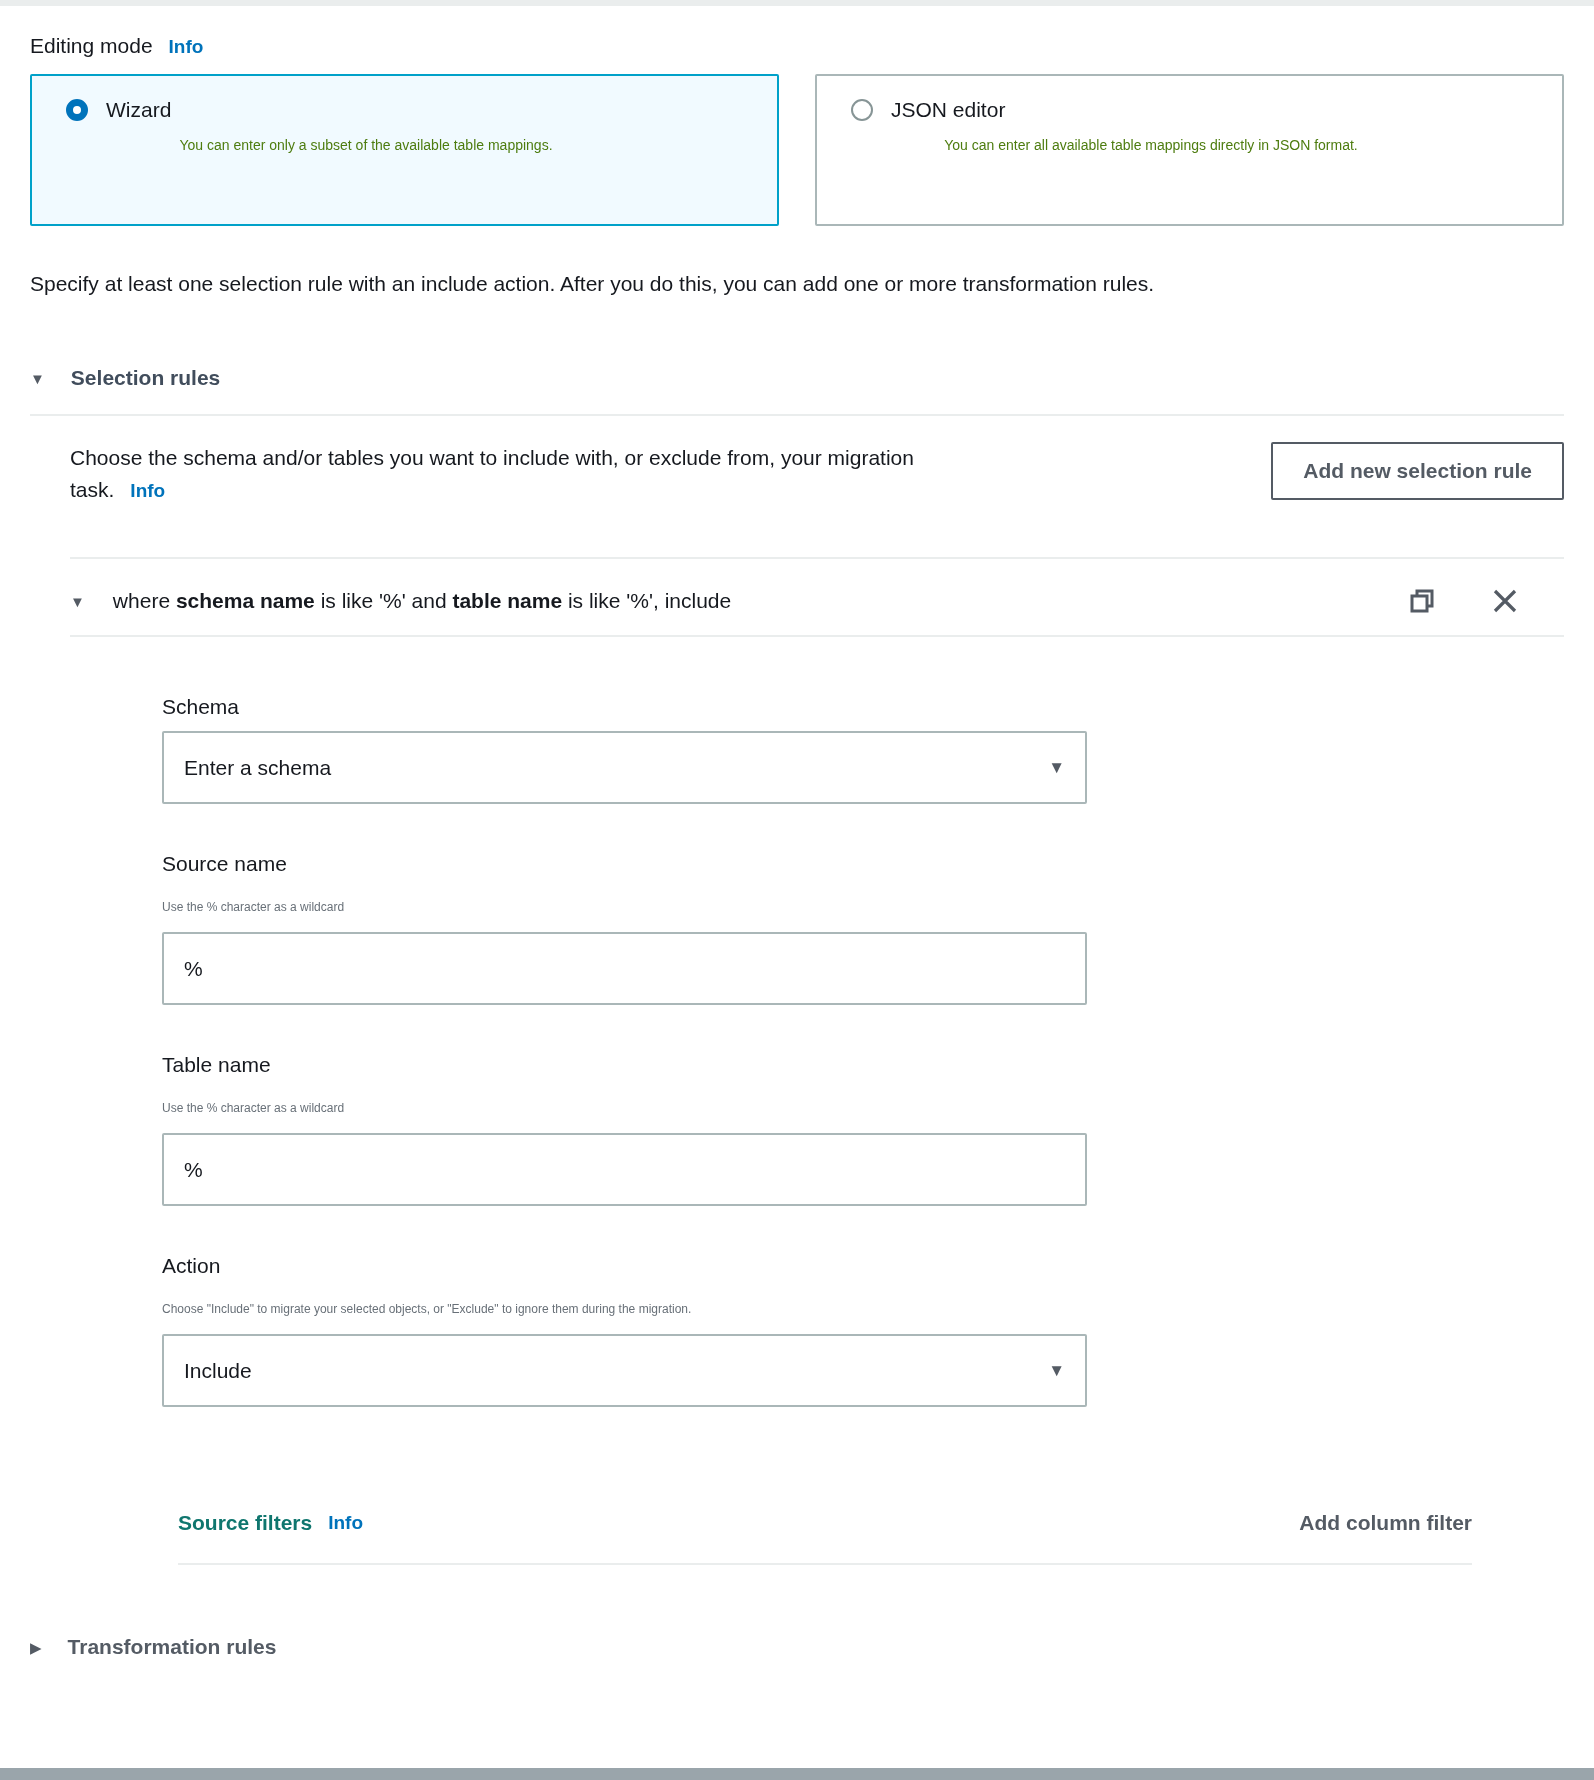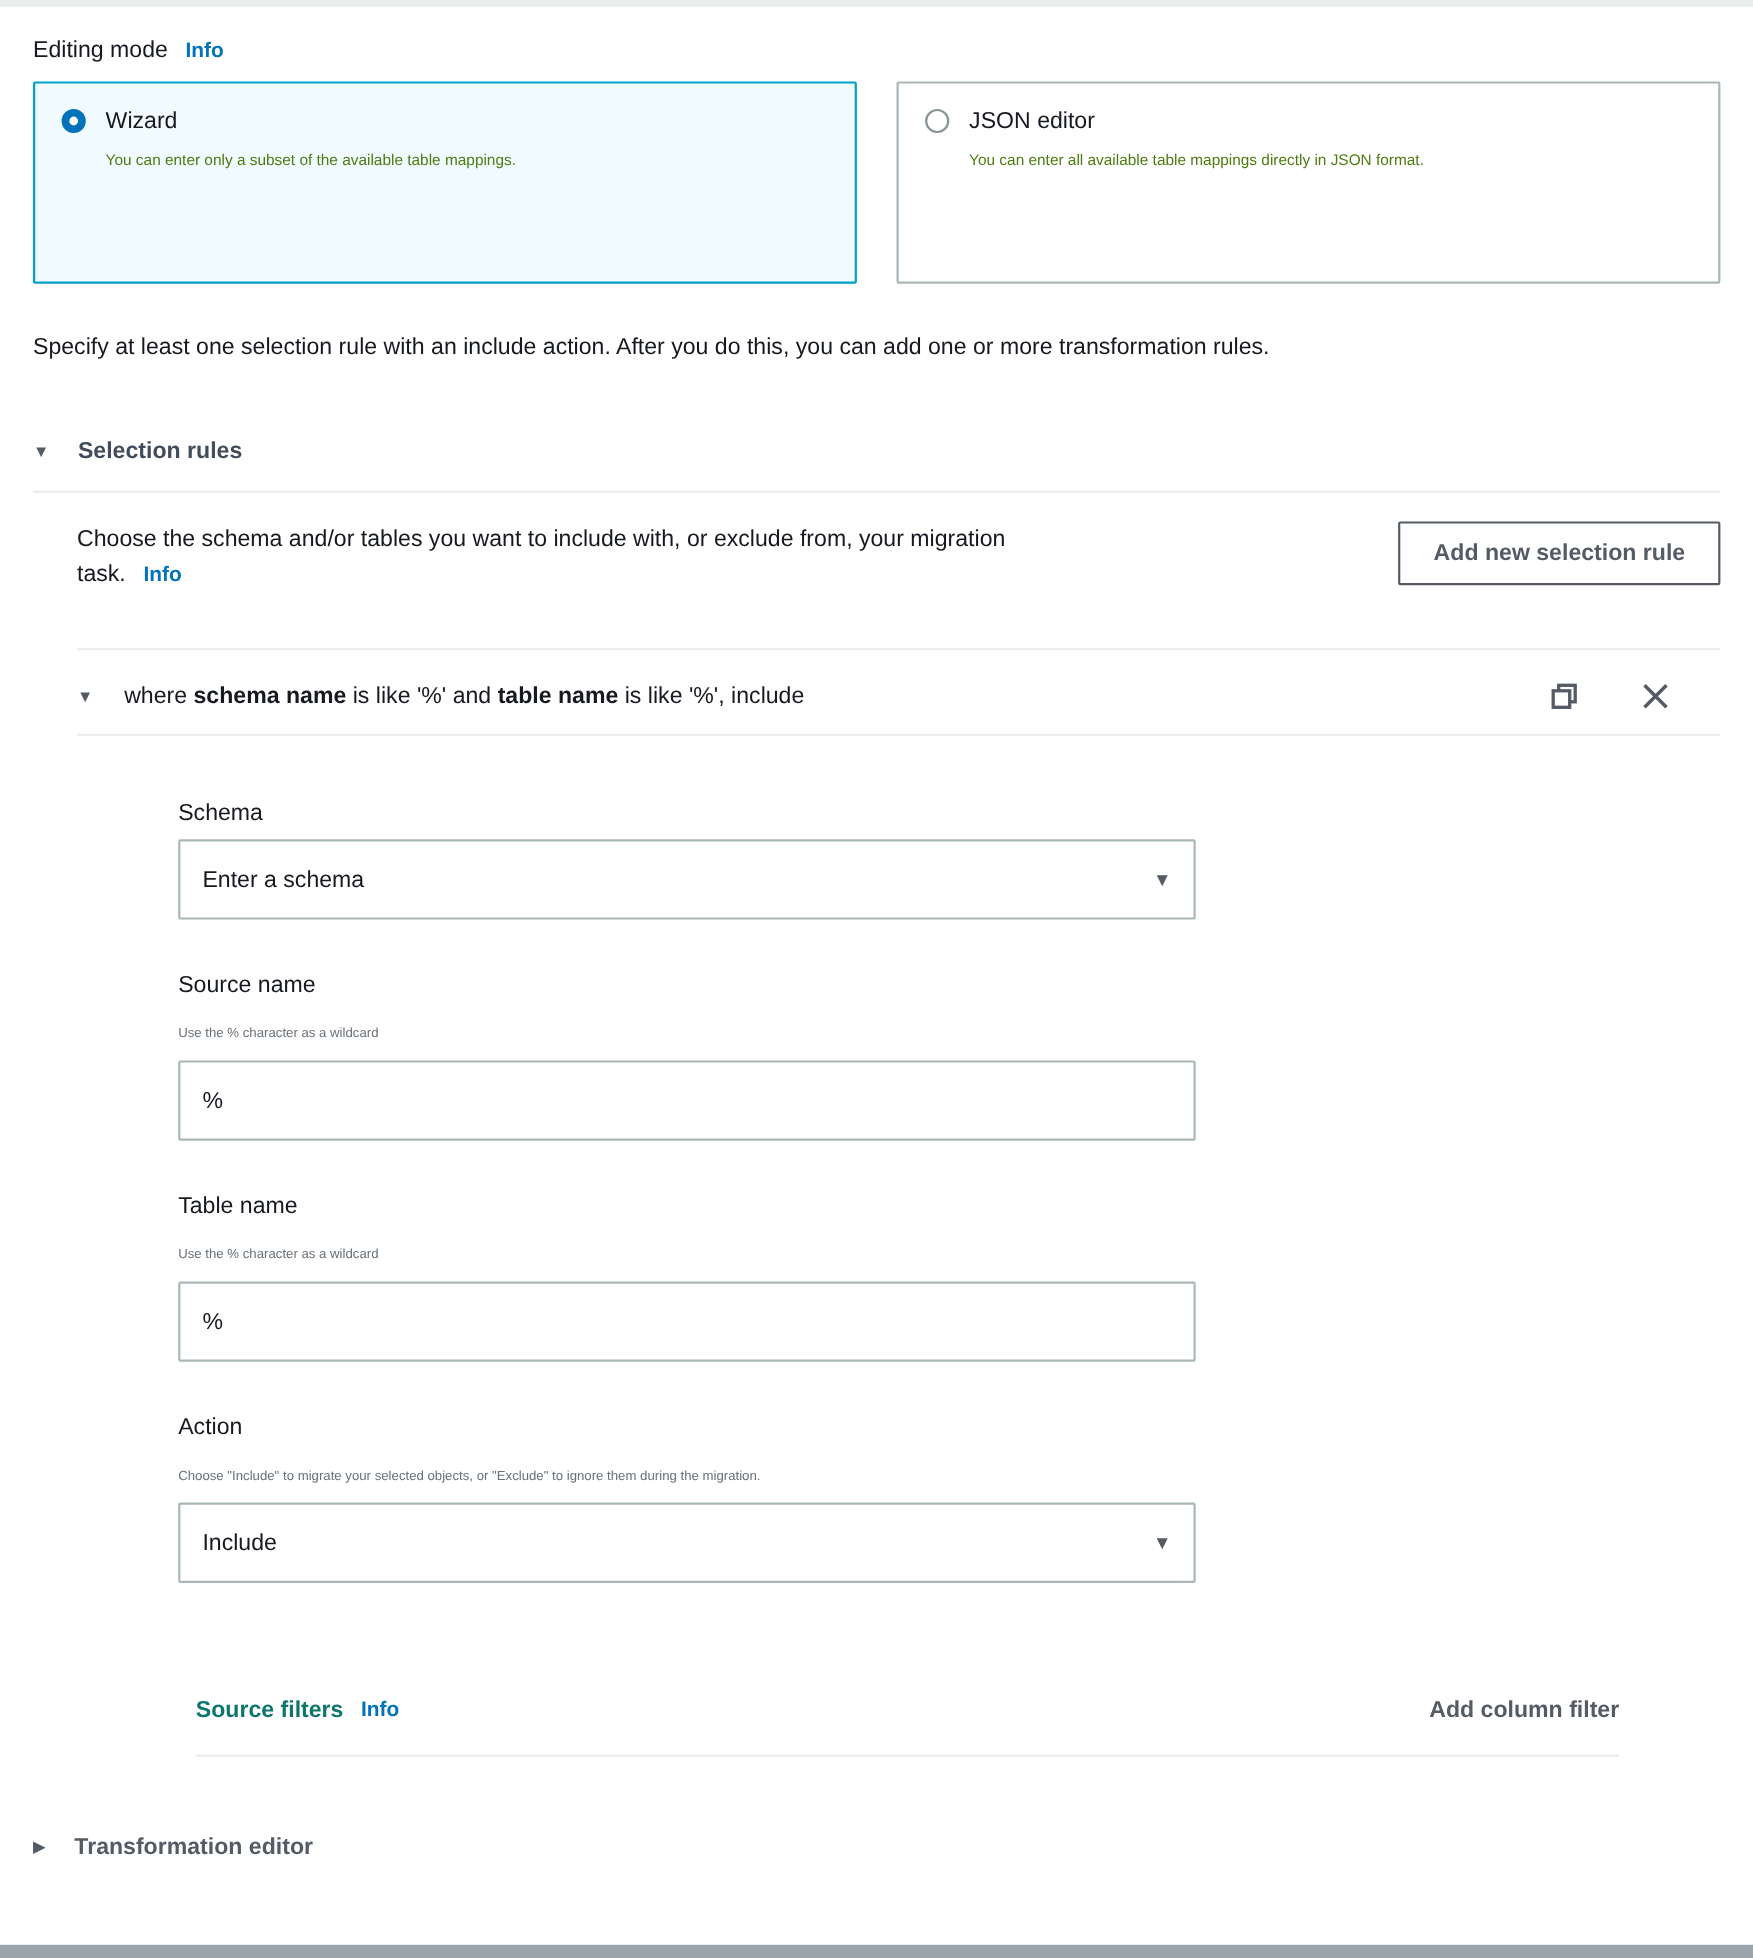--- a/index.html
+++ b/index.html
@@ -13,21 +13,21 @@
   .page-title { font-size:30px; font-weight:700; color:#16191f; }
 
   .content { padding:28px 30px 0 30px; }
 
   
   .field-row-label { display:flex; align-items:baseline; margin-bottom:16px; }
   .editing-mode-label { font-size:21px; color:#16191f; }
   .info-link { color:#0073bb; font-weight:700; font-size:19px; margin-left:16px; text-decoration:none; cursor:pointer; }
 
   .cards { display:flex; gap:36px; }
-  .radio-card { flex:1 1 0; border:2px solid #aab7b8; border-radius:2px; background:#ffffff; padding:22px 24px; height:184px; cursor:pointer; }
+  .radio-card { flex:1 1 0; border:2px solid #aab7b8; border-radius:2px; background:#ffffff; padding:22px 34px; height:152px; cursor:pointer;text-align:center; }
   .radio-card.selected { border-color:#00a1c9; background:#f1faff; }
   .radio-card-head { display:flex; align-items:center; gap:18px; }
   .radio-dot { width:22px; height:22px; border-radius:50%; background:#ffffff; border:2px solid #879596; flex:0 0 auto; }
   .radio-dot.checked { border:7px solid #0073bb; }
   .radio-card-title { font-size:21px; color:#16191f; }
   .radio-card-desc { margin:8px 0 0 40px; font-size:14px; line-height:31px; color:#4d7c0f; max-width:520px; }
 
   .intro { margin-top:42px; font-size:21px; line-height:32px; color:#16191f; max-width:1240px; }
 
   
@@ -175,18 +175,18 @@
           <span class="sf-title">Source filters</span>
           <a class="info-link">Info</a>
           <button class="link-button">Add column filter</button>
         </div>
         <div class="sf-divider"></div>
       </div>
     </div>
 
     <div class="section-header transform-header">
       <span class="tri">▶</span>
-      <span class="section-title">Transformation editor</span>
+      <span class="section-title">Transformation rules</span>
     </div>
   </div>
 
   <div class="bottom-bar"></div>
 </div>
 
 </body></html>

